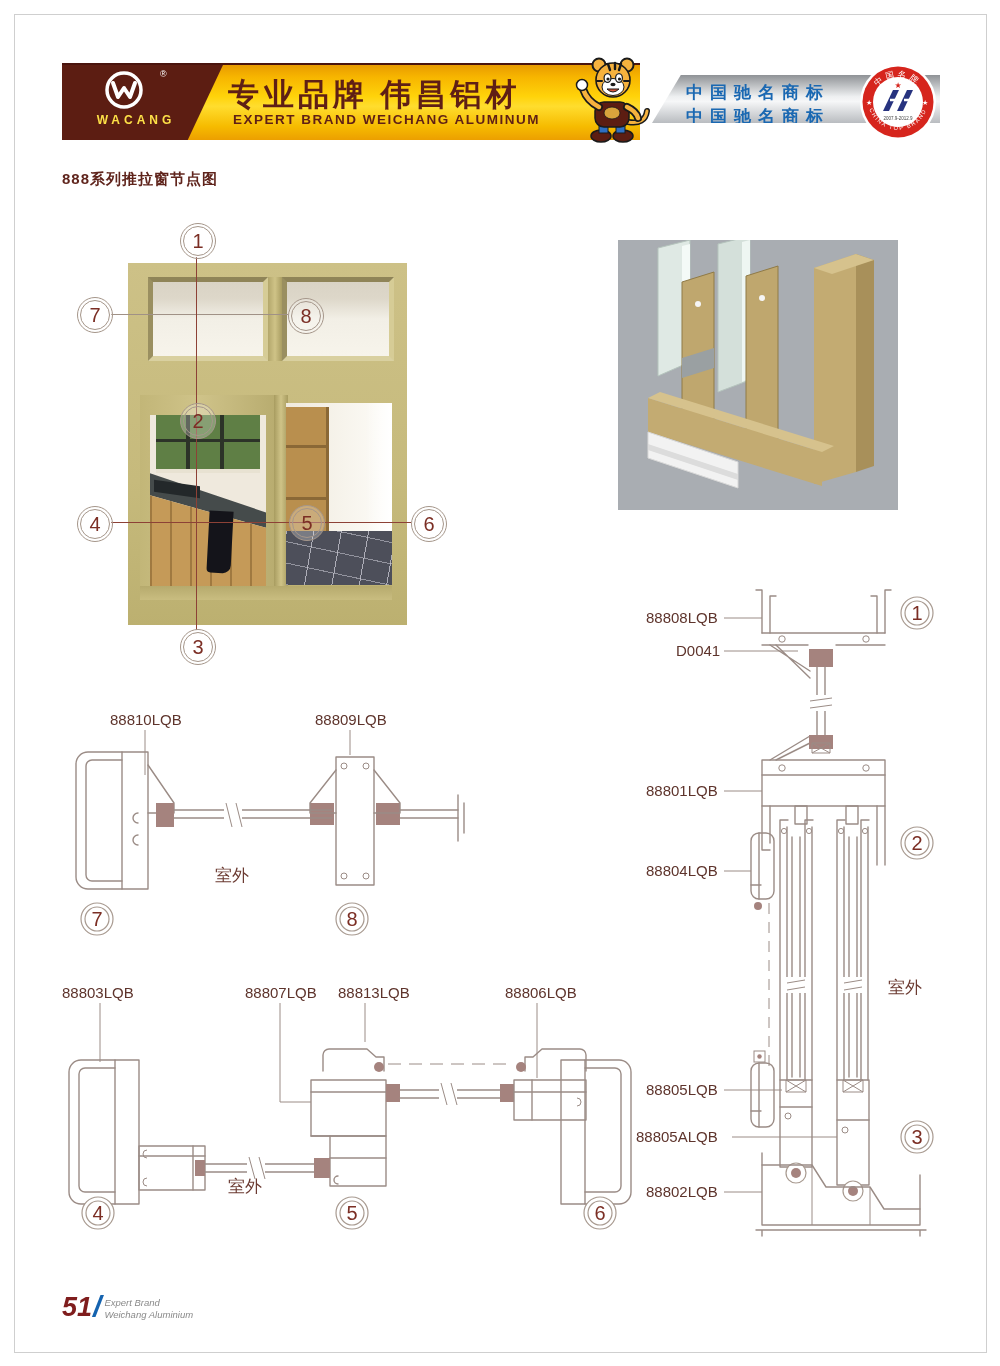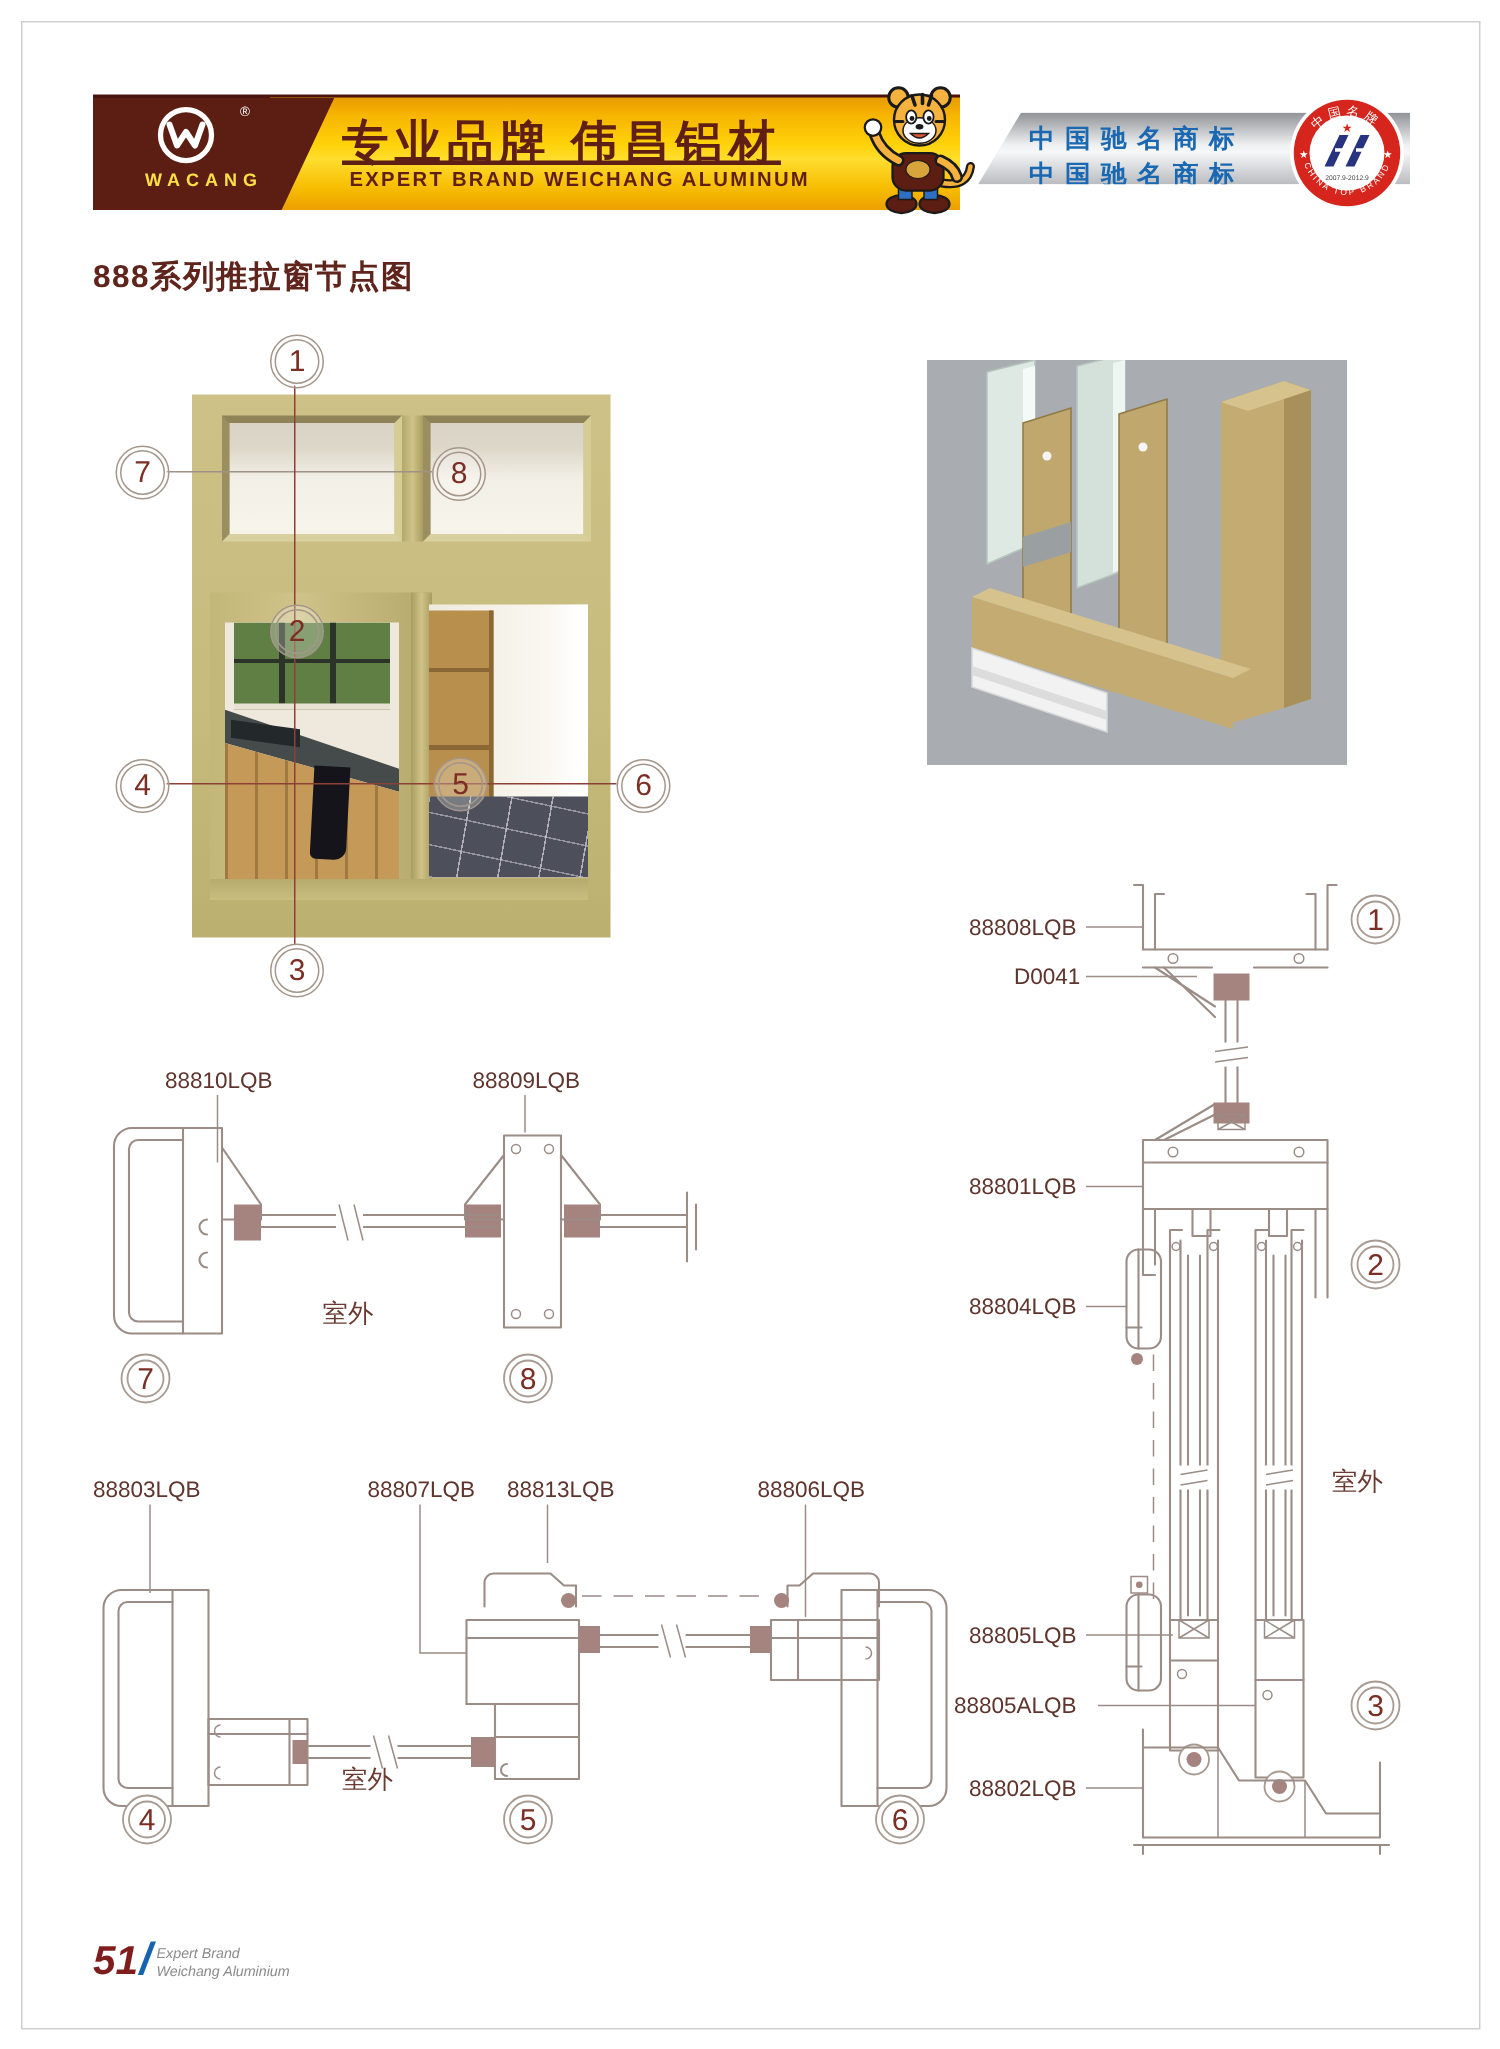--- a/index.html
+++ b/index.html
@@ -8,33 +8,33 @@
 
   
   .banner-topline{position:absolute;left:62px;top:63px;width:578px;height:4px;background:#4a140e;}
   .banner-yellow{position:absolute;left:180px;top:65px;width:460px;height:75px;
     background:linear-gradient(180deg,#e89b00 0%,#f7b500 16%,#ffd30a 42%,#ffdd2e 55%,#f6bb00 82%,#ec9f00 100%);}
   .brand-block{position:absolute;left:62px;top:65px;width:235px;height:75px;background:#5c1d12;
     clip-path:polygon(0 0,68.5% 0,53.5% 100%,0 100%);color:#fff;}
   .brand-logo{position:absolute;left:36px;top:2px;}
   .brand-reg{position:absolute;left:98px;top:4px;font-size:9px;color:#fff;}
   .brand-name{position:absolute;left:14px;top:48px;width:120px;text-align:center;font-weight:bold;font-size:12px;letter-spacing:4px;color:#fde047;}
-  .slogan-cn{position:absolute;left:228px;top:74px;width:335px;font-weight:bold;font-size:31px;letter-spacing:4px;color:#5f1f15;white-space:nowrap;text-decoration:underline;}
+  .slogan-cn{position:absolute;left:228px;top:74px;width:335px;font-weight:bold;font-size:31px;letter-spacing:4px;color:#5f1f15;white-space:nowrap;}
   .slogan-en{position:absolute;left:233px;top:112px;width:330px;font-size:13.5px;letter-spacing:1.5px;font-weight:bold;color:#5f1f15;white-space:nowrap;}
   .tiger{position:absolute;left:570px;top:52px;}
   .honor-bar{position:absolute;left:652px;top:75px;width:288px;height:48px;
     background:linear-gradient(180deg,#8f9296 0%,#eef0f1 45%,#f6f7f8 55%,#b9bcc0 100%);
     clip-path:polygon(10% 0,100% 0,100% 100%,0 100%);}
   .honor-line{position:absolute;left:34px;width:180px;font-weight:bold;font-size:17px;letter-spacing:7px;color:#1a68b2;white-space:nowrap;}
   .honor-line1{top:6px;}
   .honor-line2{top:30px;}
   .badge{position:absolute;left:858px;top:62px;}
 
   
-  .page-title{position:absolute;left:62px;top:170px;margin:0;font-size:21px;font-weight:bold;color:#5f241c;letter-spacing:1px;}
+  .page-title{position:absolute;left:62px;top:170px;margin:0;font-size:15px;font-weight:bold;color:#5f241c;letter-spacing:1px;}
 
   
   .photo{position:absolute;left:128px;top:263px;width:279px;height:362px;background:linear-gradient(180deg,#cdc187 0%,#c6ba7c 60%,#bcb070 100%);}
   .pane{position:absolute;border-style:solid;border-width:5px;border-color:#8f8458 #d6cc96 #d9d0a0 #9a8f60;
     background:linear-gradient(180deg,#d9d3c5 0%,#ddd7c9 22%,#f2efe6 50%,#f7f4eb 100%);}
   .pane-left{left:20px;top:14px;width:110px;height:74px;}
   .pane-right{left:154px;top:14px;width:102px;height:74px;}
   .transom-mullion{position:absolute;left:140px;top:14px;width:14px;height:84px;background:linear-gradient(90deg,#b3a76c,#cfc387,#a99d62);}
   .sash-left{position:absolute;left:12px;top:132px;width:146px;height:205px;background:linear-gradient(90deg,#c2b678,#cfc389 40%,#b5a96c);}
   .glass-kitchen{position:absolute;left:10px;top:20px;width:116px;height:171px;background:#efe9dd;overflow:hidden;}

